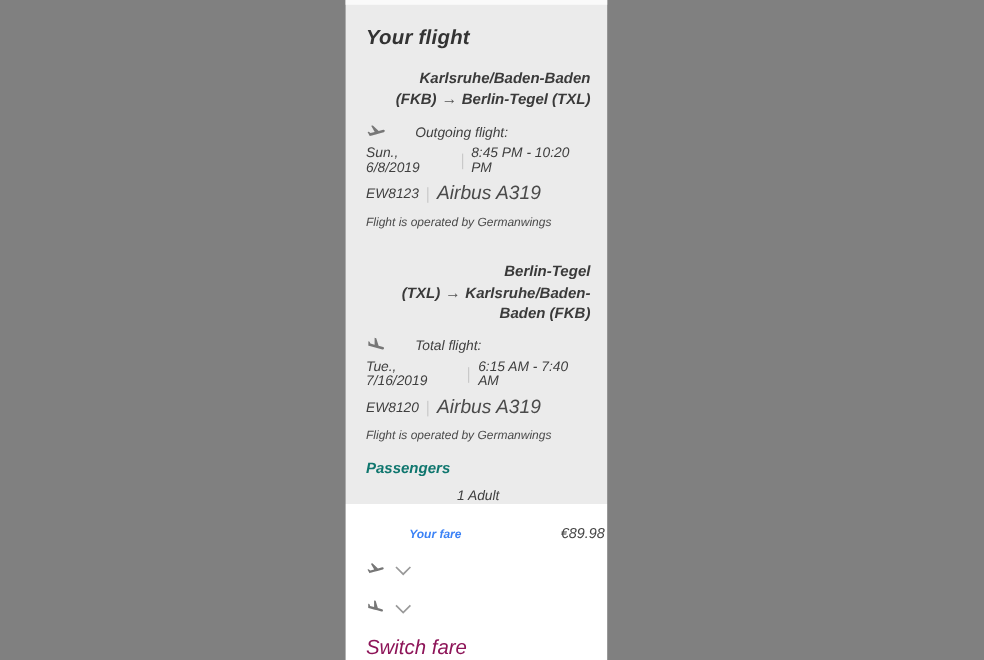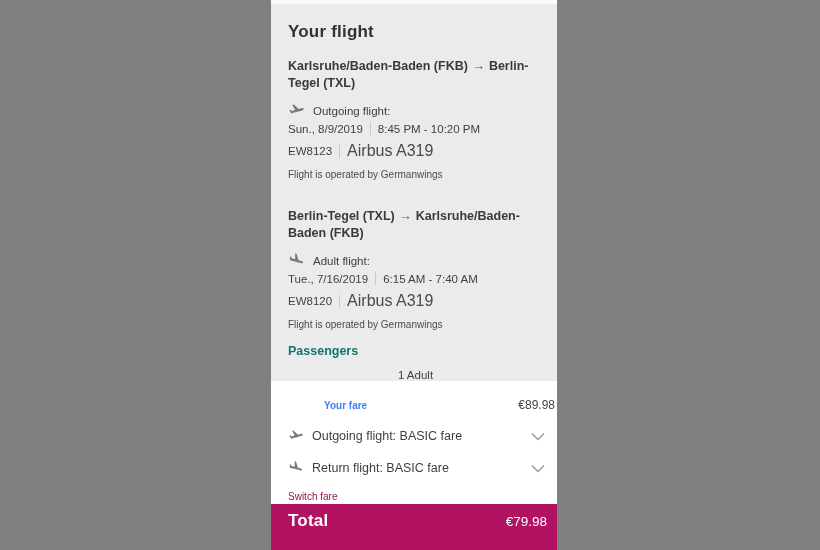--- a/index.html
+++ b/index.html
@@ -3,39 +3,39 @@
 <meta charset="utf-8">
 <style>
   html,body{margin:0;padding:0;}
   body{
     width:820px;height:550px;overflow:hidden;position:relative;
     background:#808080;
     font-family:"Liberation Sans", sans-serif;
     -webkit-font-smoothing:antialiased;
   }
   .modal{
-    position:absolute;left:271px;top:0;width:286px;height:545px;
-    display:flex;flex-direction:column;
+    position:absolute;left:288px;top:0;width:218px;height:545px;
+    display:flex;flex-direction:column;font-style:italic;
   }
   
   .flight-section{
     background:#ebebeb;flex:0 0 334px;box-sizing:border-box;
     padding:0 14px 0 17px;position:relative;
   }
   .top-strip{position:absolute;left:0;top:0;width:100%;height:4px;background:#fafafa;}
   .panel-title{
     margin:0;padding-top:22px;font-size:17px;line-height:20px;
     font-weight:bold;color:#333;letter-spacing:.2px;
   }
   .route{
-    margin-top:15px;font-size:12.5px;line-height:17px;font-weight:bold;color:#3a3a3a;
+    margin-top:15px;font-size:12.5px;line-height:17px;font-weight:bold;color:#3a3a3a;text-align:right;
   }
   .route .arrow{font-weight:normal;color:#555;padding:0 4px;font-size:13px;}
   .leg-label{
-    margin-top:10px;display:flex;align-items:center;gap:8px;
+    margin-top:10px;display:flex;align-items:center;gap:24px;
     font-size:11.5px;color:#3f3f3f;
   }
   .leg-datetime{margin-top:3px;font-size:11.5px;color:#3f3f3f;display:flex;align-items:center;}
   .leg-flightno{margin-top:7px;font-size:11.5px;color:#3f3f3f;display:flex;align-items:center;}
   .aircraft{font-size:16px;color:#4a4a4a;}
   .operated{margin-top:9px;font-size:10px;color:#4a4a4a;}
   .vsep{display:inline-block;width:1px;height:13px;background:#c9c9c9;margin:0 7px;}
   .pax-label{margin-top:14px;font-size:12.5px;font-weight:bold;color:#0f766e;}
   .pax-value{margin-top:11px;font-size:11.5px;color:#3f3f3f;text-align:center;}
   .plane-icon{flex:0 0 auto;display:inline-flex;}
@@ -53,21 +53,21 @@
   }
   .fare-label{font-size:10px;font-weight:bold;color:#3b82f6;margin-left:36px;}
   .fare-price{font-size:12px;color:#444;margin-right:-10px;margin-left:31px;}
   .fare-option{
     margin-top:16px;display:flex;align-items:center;gap:8px;
     font-size:12.5px;color:#3f3f3f;cursor:pointer;
   }
   .fare-option .opt-text{flex:1 1 auto;}
   .chevron{flex:0 0 auto;display:inline-flex;}
   .switch-link{
-    margin-top:15px;font-size:10px;color:#8d1458;cursor:pointer;display:inline-block;
+    margin-top:15px;font-size:17px;color:#8d1458;cursor:pointer;display:inline-block;
   }
   
   .total-bar{
     background:#b11261;flex:0 0 64px;box-sizing:border-box;
     padding:7px 10px 0 17px;color:#fff;
   }
   .total-row{display:flex;align-items:baseline;justify-content:space-between;}
   .total-label{font-size:17px;font-weight:bold;letter-spacing:.2px;}
   .total-price{font-size:13.5px;}
 </style>
@@ -85,40 +85,40 @@
 
     <div class="leg-label">
       <span class="plane-icon">
         <svg width="17" height="17" viewBox="0 0 24 24" fill="#777">
           <path d="M22.07 9.64c-.21-.8-1.04-1.28-1.84-1.06L14.92 10l-6.9-6.43-1.93.51 4.14 7.17-4.97 1.33-1.97-1.54-1.45.39 2.59 4.49s7.12-1.9 16.57-4.43c.81-.23 1.28-1.05 1.07-1.85z"></path>
         </svg>
       </span>
       <span>Outgoing flight:</span>
     </div>
     <div class="leg-datetime">
-      <span>Sun., 8/9/2019</span>
+      <span>Sun., 6/8/2019</span>
       <span class="vsep"></span>
       <span>8:45 PM - 10:20 PM</span>
     </div>
     <div class="leg-flightno">
       <span>EW8123</span>
       <span class="vsep"></span>
       <span class="aircraft">Airbus A319</span>
     </div>
     <div class="operated">Flight is operated by Germanwings</div>
 
     <div class="route" style="margin-top:27px;"><span>Berlin-Tegel (TXL)</span><span class="arrow">→</span><span>Karlsruhe/Baden-Baden (FKB)</span></div>
 
     <div class="leg-label">
       <span class="plane-icon">
         <svg width="17" height="17" viewBox="0 0 24 24" fill="#777">
           <path d="M9.68 13.27l4.35 1.16 5.31 1.42c.8.21 1.62-.26 1.84-1.06.21-.8-.26-1.62-1.06-1.84l-5.31-1.42-2.76-9.02L10.12 2v8.28L5.15 8.95l-.93-2.32-1.45-.39v5.17l1.6.43 5.31 1.43z"></path>
         </svg>
       </span>
-      <span>Adult flight:</span>
+      <span>Total flight:</span>
     </div>
     <div class="leg-datetime">
       <span>Tue., 7/16/2019</span>
       <span class="vsep"></span>
       <span>6:15 AM - 7:40 AM</span>
     </div>
     <div class="leg-flightno">
       <span>EW8120</span>
       <span class="vsep"></span>
       <span class="aircraft">Airbus A319</span>
@@ -135,35 +135,33 @@
       <span class="fare-label">Your fare</span>
       <span class="fare-price">€89.98</span>
     </div>
 
     <div class="fare-option">
       <span class="plane-icon">
         <svg width="16" height="16" viewBox="0 0 24 24" fill="#777">
           <path d="M22.07 9.64c-.21-.8-1.04-1.28-1.84-1.06L14.92 10l-6.9-6.43-1.93.51 4.14 7.17-4.97 1.33-1.97-1.54-1.45.39 2.59 4.49s7.12-1.9 16.57-4.43c.81-.23 1.28-1.05 1.07-1.85z"></path>
         </svg>
       </span>
-      <span class="opt-text">Outgoing flight: BASIC fare</span>
       <span class="chevron">
         <svg width="14" height="9" viewBox="0 0 14 9" fill="none">
           <polyline points="1,1.5 7,7.5 13,1.5" stroke="#999" stroke-width="1.4"></polyline>
         </svg>
       </span>
     </div>
 
     <div class="fare-option">
       <span class="plane-icon">
         <svg width="16" height="16" viewBox="0 0 24 24" fill="#777">
           <path d="M9.68 13.27l4.35 1.16 5.31 1.42c.8.21 1.62-.26 1.84-1.06.21-.8-.26-1.62-1.06-1.84l-5.31-1.42-2.76-9.02L10.12 2v8.28L5.15 8.95l-.93-2.32-1.45-.39v5.17l1.6.43 5.31 1.43z"></path>
         </svg>
       </span>
-      <span class="opt-text">Return flight: BASIC fare</span>
       <span class="chevron">
         <svg width="14" height="9" viewBox="0 0 14 9" fill="none">
           <polyline points="1,1.5 7,7.5 13,1.5" stroke="#999" stroke-width="1.4"></polyline>
         </svg>
       </span>
     </div>
 
     <span class="switch-link">Switch fare</span>
   </div>
 

